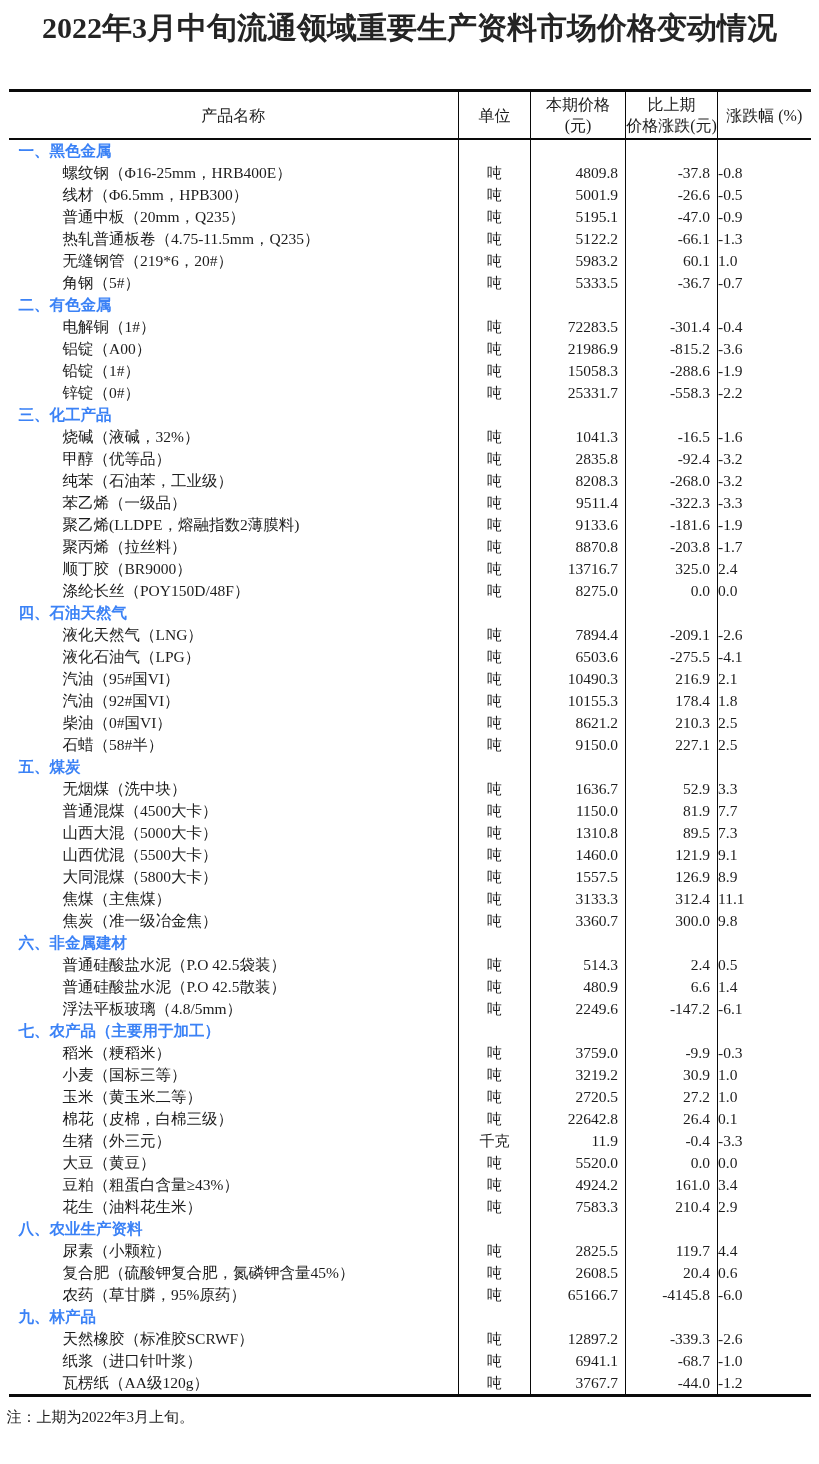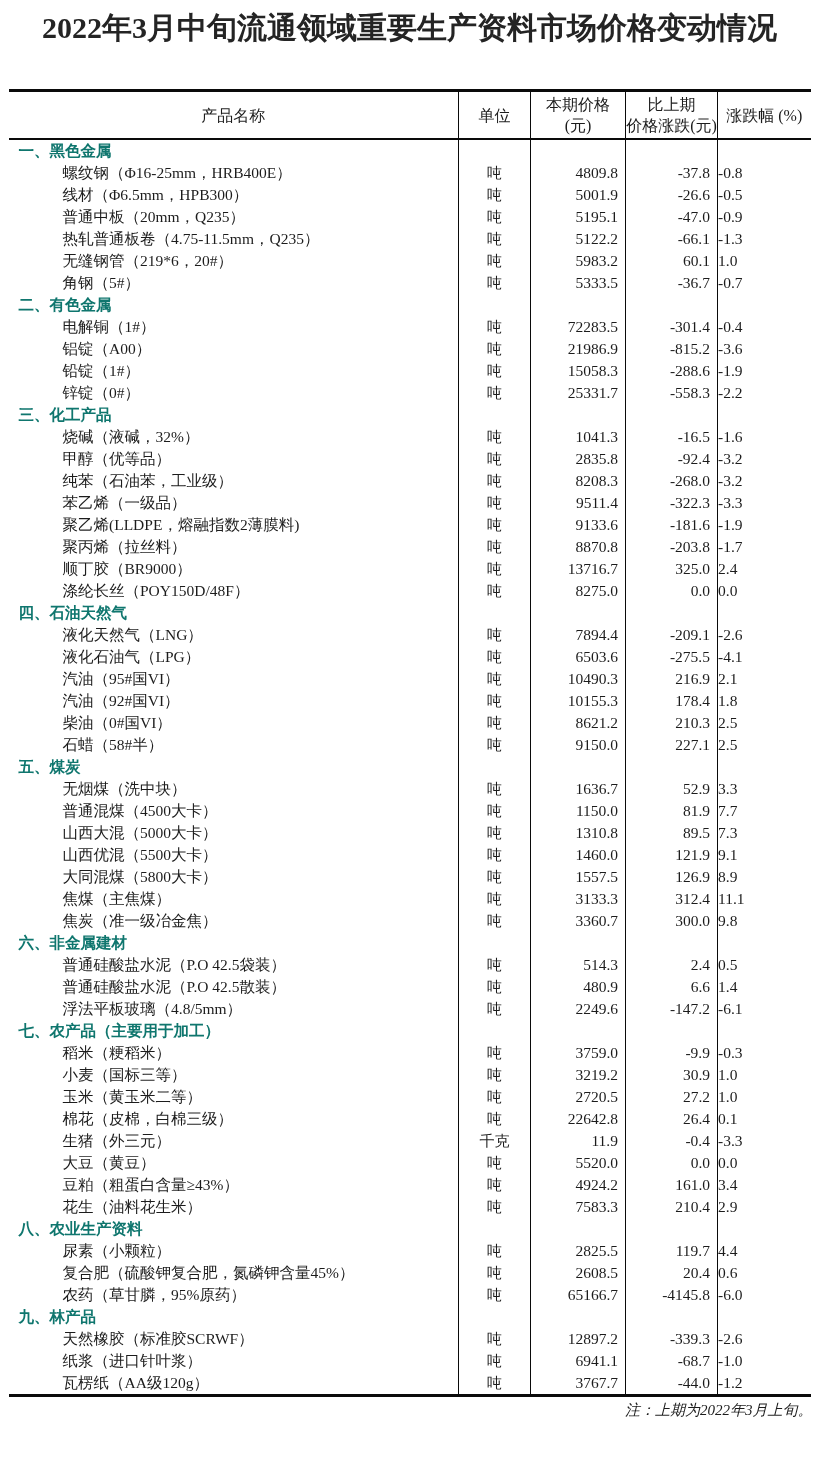--- a/index.html
+++ b/index.html
@@ -33,28 +33,28 @@
   tbody td{
     height:22px;padding:0;font-size:15.5px;line-height:22px;
     vertical-align:middle;overflow:hidden;white-space:nowrap;
   }
   td.c-unit,td.c-price,td.c-change,td.c-pct{border-left:1.5px solid #0a0a0a;}
   td.c-name{text-align:left;}
   tr.product-row td.c-name{padding-left:54px;}
   tr.section-row td.c-name{
     padding-left:10px;font-weight:bold;font-size:15.5px;
     font-family:"Liberation Sans","DejaVu Sans",sans-serif;
-    color:#0f766e;
+    color:#3b82f6;
   }
   td.c-unit{text-align:center;font-size:15px;}
   td.c-price,td.c-change{text-align:right;padding-right:7px;font-size:15.5px;}
   td.c-pct{text-align:left;padding-right:4px;font-size:15.5px;}
   .note{
-    width:806px;margin:3px auto 0 auto;
-    font-size:15px;line-height:21px;color:#1c1c1c;text-align:right;font-style:italic;
+    width:806px;margin:10px auto 0 auto;
+    font-size:15px;line-height:21px;color:#1c1c1c;text-align:left;
   }
 </style>
 </head>
 <body>
 
 <div class="page">
 
   <div class="doc-title">2022年3月中旬流通领域重要生产资料市场价格变动情况</div>
 
   <table class="price-table">

